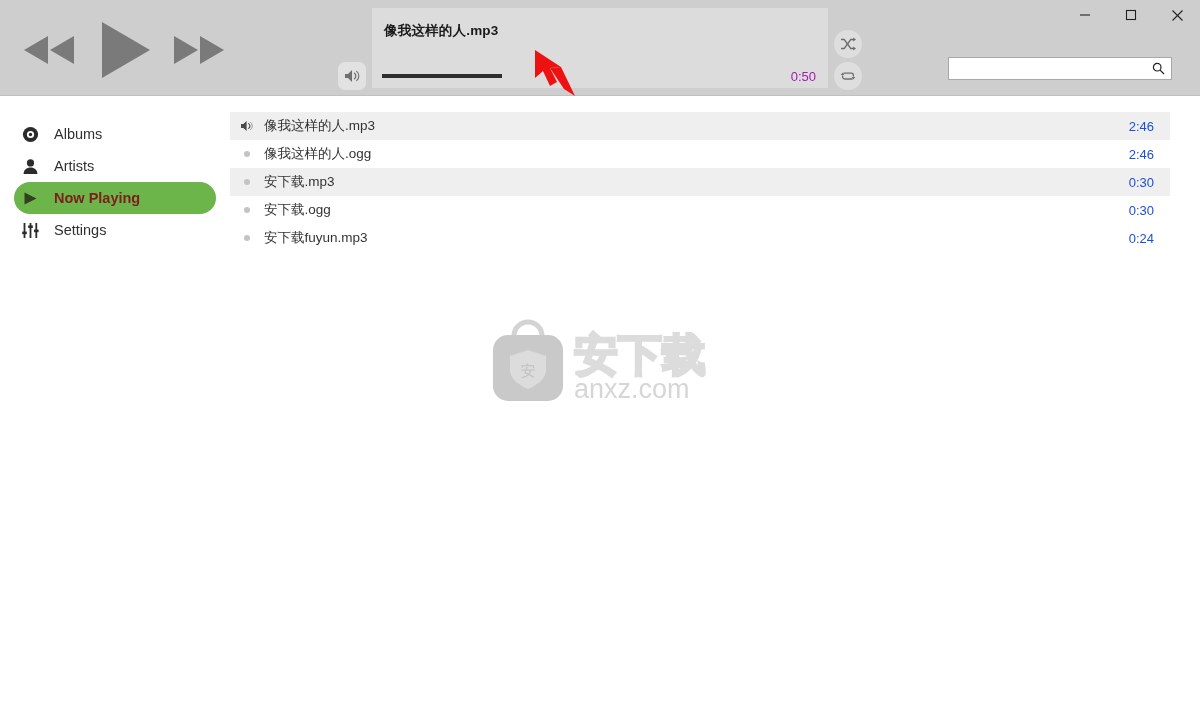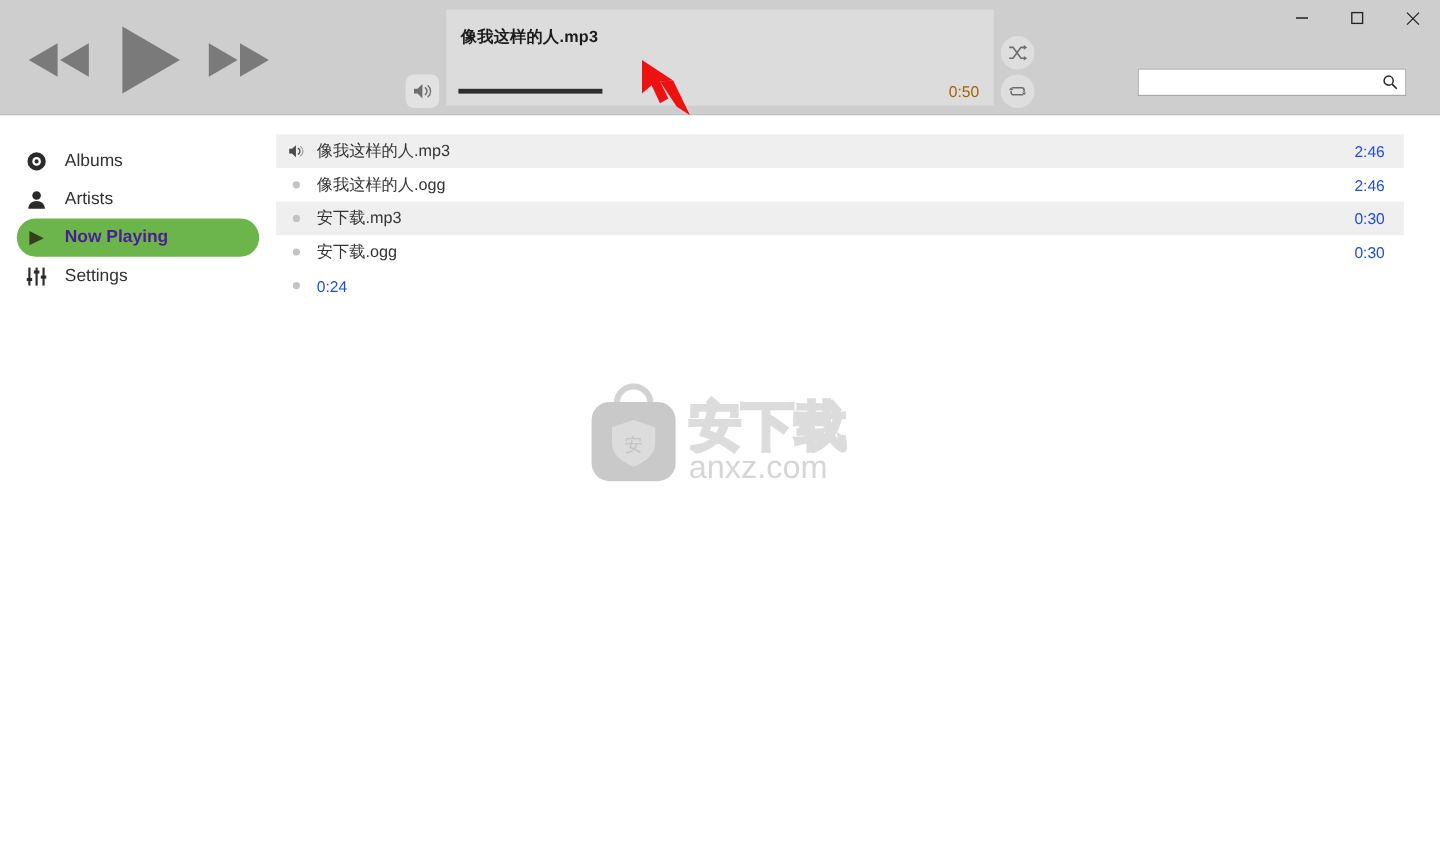--- a/index.html
+++ b/index.html
@@ -68,21 +68,21 @@
   }
   .np-progress-fill {
     height: 4px;
     background: #2e2e2e;
     width: 48%;
   }
   .np-time {
     position: absolute;
     right: 12px; top: 61px;
     font-size: 13px;
-    color: #a16207;
+    color: #a21caf;
   }
 
   
   .vol-btn {
     position: absolute;
     left: 338px; top: 62px;
     width: 28px; height: 28px;
     border-radius: 7px;
     background: #e2e2e2;
     border: none;
@@ -190,21 +190,21 @@
   }
   .nav-label {
     font-size: 14.5px;
     color: #303030;
     margin-left: 10px;
   }
   .nav-item.active {
     background: #6cb54a;
   }
   .nav-item.active .nav-label {
-    color: #4c1d95;
+    color: #7f1d1d;
     font-weight: bold;
   }
 
   
   .tracklist {
     position: absolute;
     left: 230px; top: 112px;
     width: 940px;
   }
   .track-row {
@@ -433,20 +433,21 @@
       </span>
     <span class="track-name">安下载.ogg</span>
     <span class="track-dur">0:30</span>
   </div>
 
 
   <div class="track-row">
     <span class="track-icon">
         <i class="dot"></i>
       </span>
+    <span class="track-name">安下载fuyun.mp3</span>
     <span class="track-dur">0:24</span>
   </div>
 </div>
 
 <div class="watermark">
   <svg width="220" height="86" viewBox="0 0 220 86">
     <g>
       <path d="M24 18a14 14 0 0 1 28 0" stroke="#d3d3d3" stroke-width="5" fill="none"></path>
       <rect x="3" y="17" width="70" height="66" rx="15" fill="#c9c9c9"></rect>
       <path d="M38 32 L56 38 v14 c0 9-9 15-18 19 -9-4-18-10-18-19 V38 z" fill="#dcdcdc"></path>

